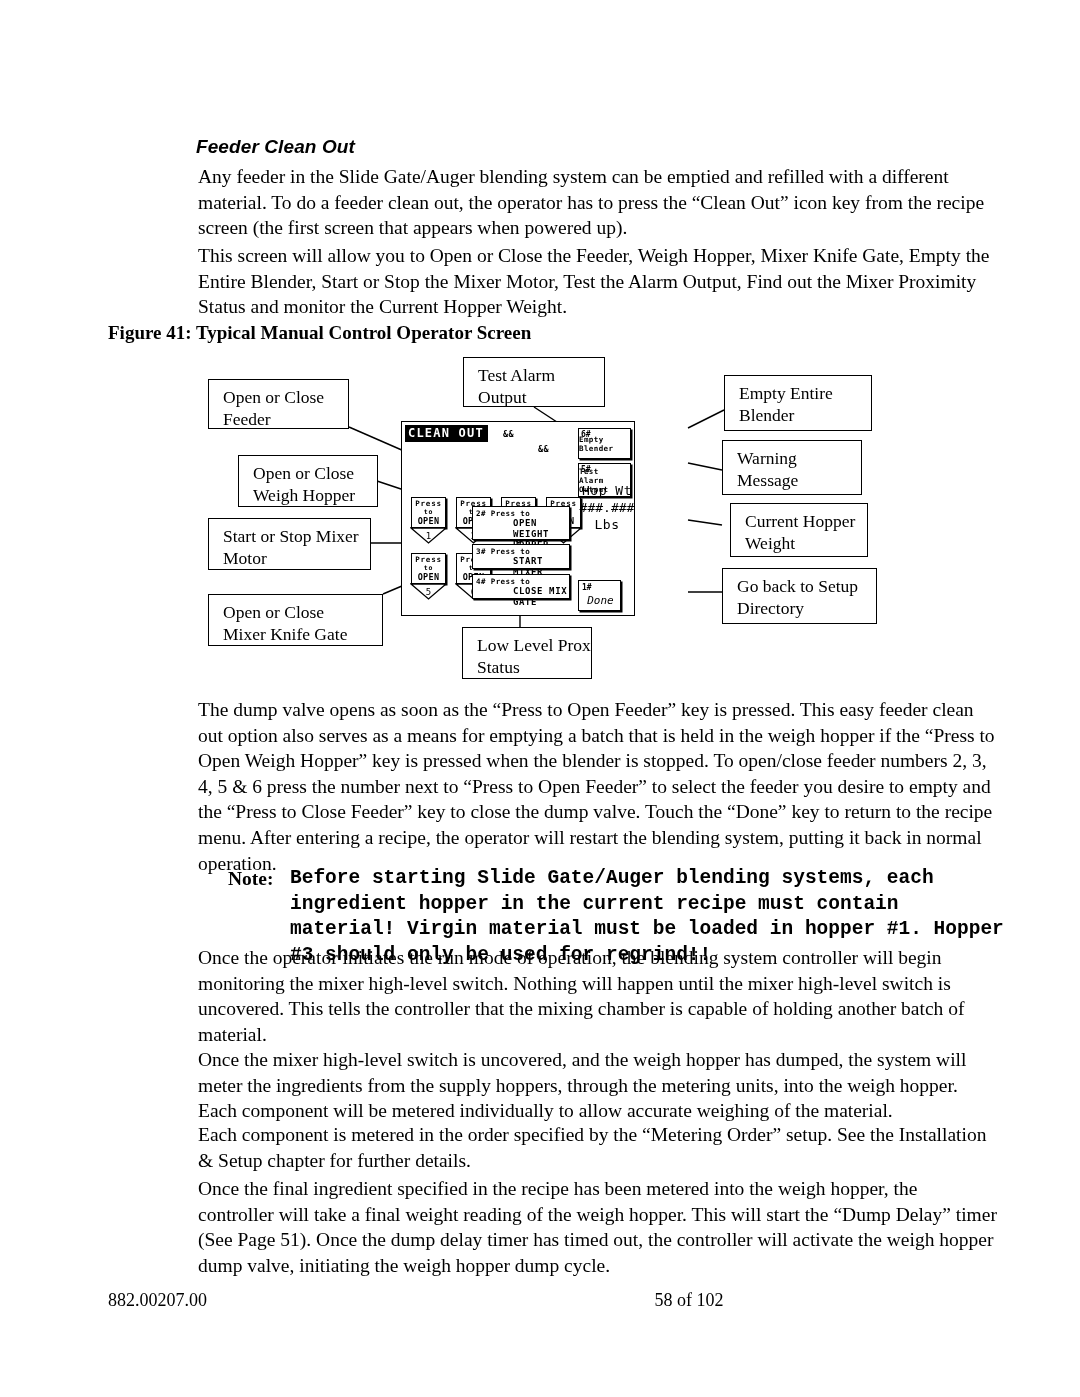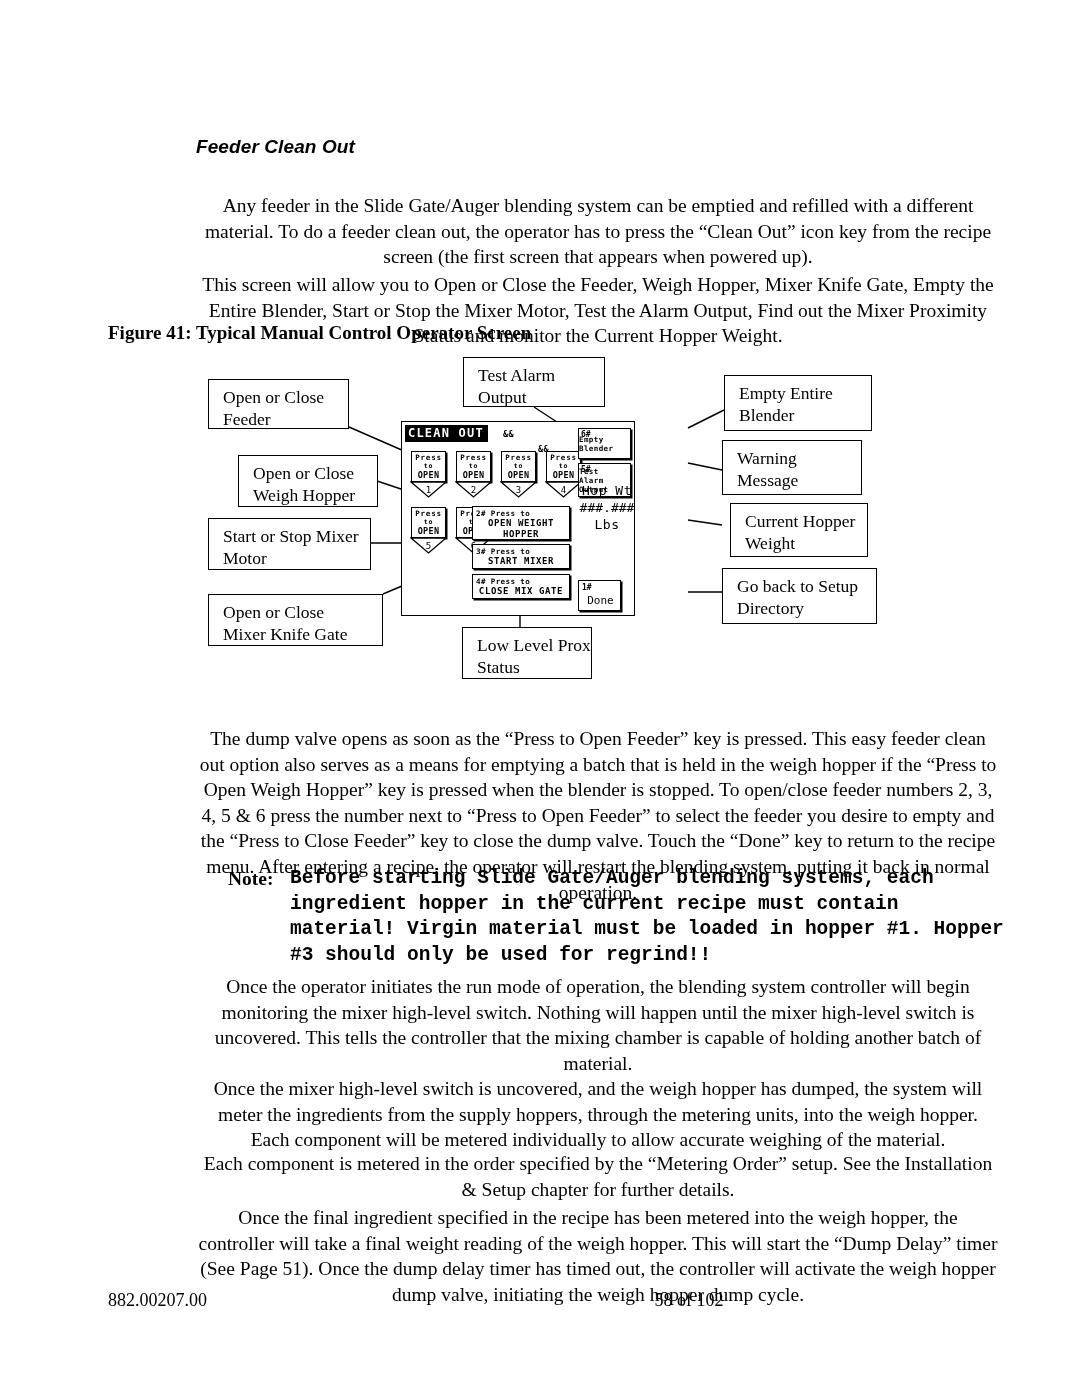--- a/index.html
+++ b/index.html
@@ -25,22 +25,21 @@
     font-style: italic;
     font-size: 19px;
     letter-spacing: 0.1px;
   }
   .para {
     position: absolute;
     width: 800px;
     left: 198px;
     font-size: 19.5px;
     line-height: 25.6px;
-    text-align: center;
-    margin-top: 29px;
+    text-align: left;
   }
   .fig-cap {
     position: absolute;
     left: 108px; top: 322px;
     font-family: "Liberation Serif", "DejaVu Serif", serif;
     font-weight: bold;
     font-size: 19px;
   }
   .note-wrap {
     position: absolute;
@@ -104,21 +103,21 @@
   .amp {
     position: absolute;
     font-size: 8.5px;
     font-weight: bold;
     letter-spacing: 0.5px;
   }
   .amp.a1 { left: 101px; top: 7px; }
   .amp.a2 { left: 136px; top: 22px; }
 
   
-  .feeder { position: absolute; width: 57px; }
+  .feeder { position: absolute; width: 57px; margin-top: 46px; }
   .fkey {
     width: 35px; height: 31px;
     border: 1.6px solid #000;
     background: #fff;
     box-shadow: 1.5px 1.5px 0 #000;
     display: flex; flex-direction: column;
     align-items: center; justify-content: center;
     line-height: 8.5px;
   }
   .fkey .l1 { font-size: 7.5px; font-weight: bold; letter-spacing: 0.8px; }
@@ -157,24 +156,25 @@
     border: 1.6px solid #000;
     background: #fff;
     box-shadow: 1.5px 1.5px 0 #000;
     width: 98px;
   }
   .ckey .chead {
     font-size: 7.5px; font-weight: bold;
     padding: 2px 0 0 3px; letter-spacing: 0.4px;
   }
   .ckey .cl {
-    text-align: center;
+    text-align: left;
     font-size: 9px; font-weight: bold;
     letter-spacing: 0.6px;
     line-height: 11px;
+    margin-left: 40px;
   }
 
   .hopwt {
     position: absolute;
     left: 176px; top: 60px;
     width: 58px;
     text-align: center;
     line-height: 17px;
   }
   .hopwt div { font-size: 13px; letter-spacing: 0.5px; }
@@ -182,21 +182,21 @@
 
   .donekey {
     position: absolute;
     left: 176px; top: 158px;
     width: 43px; height: 31px;
     border: 1.6px solid #000;
     background: #fff;
     box-shadow: 1.5px 1.5px 0 #000;
   }
   .donekey .num { position: absolute; left: 3px; top: 2px; font-size: 8px; font-weight: bold; }
-  .donekey .lbl { position: absolute; left: 0; top: 13px; width: 43px; text-align: center; font-size: 11px; }
+  .donekey .lbl { position: absolute; left: 0; top: 13px; width: 43px; text-align: center; font-size: 11px; font-style: italic; }
 </style>
 </head>
 <body>
 
 <div class="page">
 
   <div class="h-sec">Feeder Clean Out</div>
 
   <div class="para" style="top:164px;">Any feeder in the Slide Gate/Auger blending system can be emptied and refilled with a different material. To do a feeder clean out, the operator has to press the “Clean Out” icon key from the recipe screen (the first screen that appears when powered up).</div>
   <div class="para" style="top:243px;">This screen will allow you to Open or Close the Feeder, Weigh Hopper, Mixer Knife Gate, Empty the Entire Blender, Start or Stop the Mixer Motor, Test the Alarm Output, Find out the Mixer Proximity Status and monitor the Current Hopper Weight.</div>

